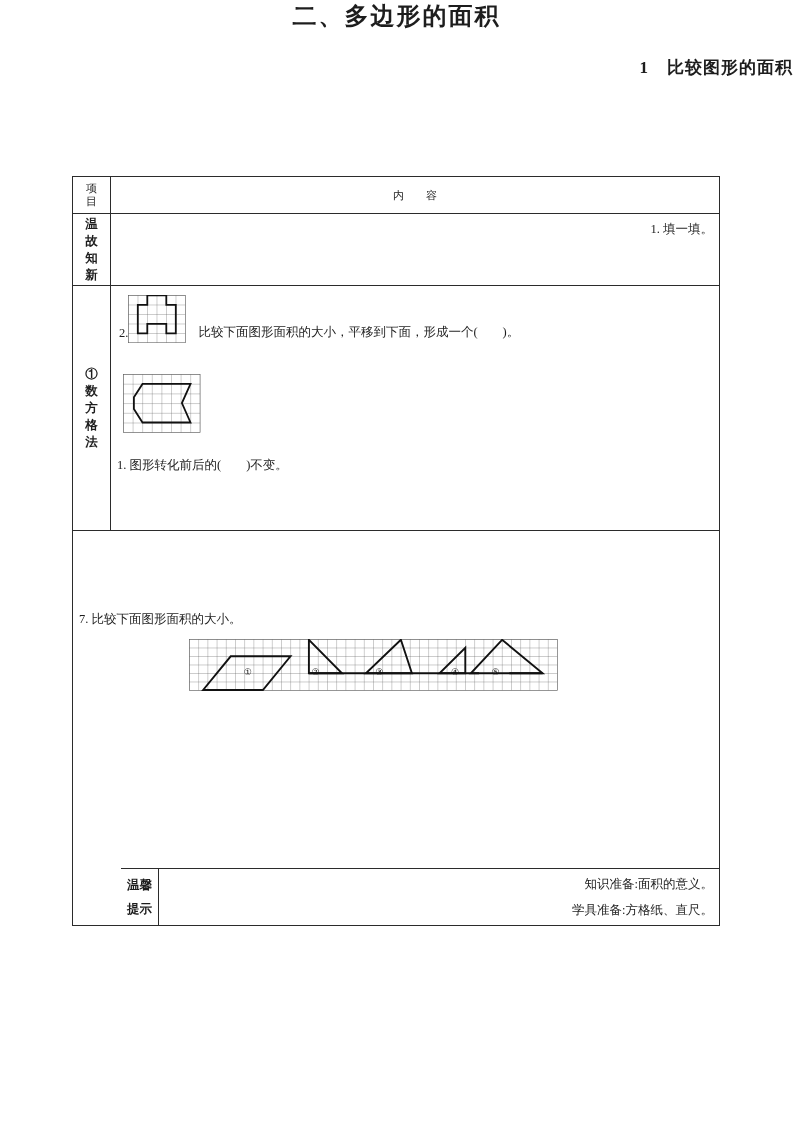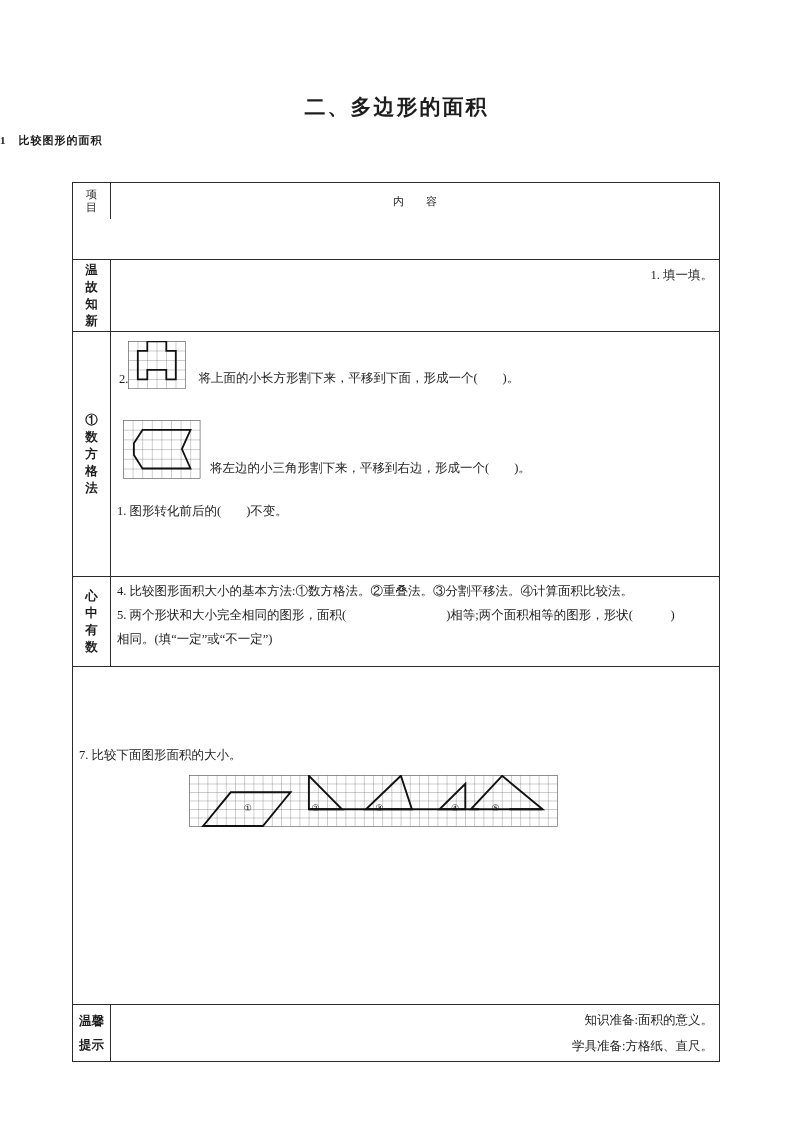--- a/index.html
+++ b/index.html
@@ -2,29 +2,29 @@
 <html><head>
 <meta charset="utf-8">
 <style>
   html,body{margin:0;padding:0;}
   body{
     width:793px;height:1122px;background:#ffffff;color:#1d1d1d;
     font-family:"Liberation Serif","DejaVu Serif",serif;
     position:relative;overflow:hidden;
   }
   .page-title{
-    text-align:center;margin-top:93px;font-size:21px;font-weight:bold;
+    text-align:center;font-size:24px;font-weight:bold;
     letter-spacing:2px;
   }
   .page-subtitle{
-    text-align:left;margin-top:12px;font-size:11px;font-weight:600;
+    text-align:right;margin-top:24px;font-size:17px;font-weight:600;
     letter-spacing:1px;
   }
   .sheet-table{
-    position:absolute;left:72px;top:182px;width:648px;
+    position:absolute;left:72px;top:176px;width:648px;
     border:1px solid #2b2b2b;box-sizing:border-box;
     font-size:12.5px;
   }
   .trow{display:flex;box-sizing:border-box;}
   .trow + .trow{border-top:1px solid #2b2b2b;}
   .lcell{
     width:38px;flex:0 0 38px;border-right:1px solid #2b2b2b;
     display:flex;align-items:center;justify-content:center;box-sizing:border-box;
   }
   .ccell{flex:1;padding:2px 6px;box-sizing:border-box;overflow:hidden;}
@@ -34,25 +34,25 @@
   }
   .vlabel2{
     width:28px;word-break:break-all;text-align:center;line-height:24px;
     font-size:12.5px;font-weight:600;
   }
   .hlabel{
     width:13px;word-break:break-all;text-align:center;line-height:13px;
     font-size:11px;
   }
   .r-head{height:36px;}
-  .r-review{height:72px;margin-top:40px;}
+  .r-review{height:72px;}
   .r-preview{height:245px;}
   .r-know{height:90px;}
   .r-test{height:338px;}
-  .r-tips{height:57px;}
+  .r-tips{height:57px;margin-left:48px;}
   .head-content{display:flex;align-items:center;justify-content:center;
     font-size:11px;}
   .line{line-height:26px;white-space:nowrap;text-align:right;}
   .line-tight{line-height:24px;white-space:nowrap;}
   .fig-line{display:flex;align-items:flex-end;}
   .fig-line .cap{margin:0 0 2px 12px;white-space:nowrap;}
   .fig1-wrap{margin:7px 0 0 0;}
   .fig2-wrap{margin:31px 0 0 0;}
   .q3-line{margin-top:22px;line-height:20px;}
   .q2num{margin:0 0 2px 2px;}
@@ -97,50 +97,39 @@
         <span class="q2num">2.</span>
         <svg width="58" height="48" viewBox="0 0 58 48">
           <defs>
             <pattern id="g1" width="9.5" height="9.5" patternUnits="userSpaceOnUse">
               <path d="M9.5 0H0V9.5" fill="none" stroke="#5a5a5a" stroke-width="0.6"></path>
             </pattern>
           </defs>
           <rect x="0.3" y="0.3" width="57" height="47.5" fill="url(#g1)" stroke="#5a5a5a" stroke-width="0.6"></rect>
           <path d="M9.8 9.8 L19.3 9.8 L19.3 0.3 L38.3 0.3 L38.3 9.8 L47.8 9.8 L47.8 38.3 L38.3 38.3 L38.3 28.8 L19.3 28.8 L19.3 38.3 L9.8 38.3 Z" fill="none" stroke="#111" stroke-width="1.8" stroke-linejoin="miter"></path>
         </svg>
-        <span class="cap">将上面的小长方形割下来，平移到下面，形成一个(　　)。</span>
+        <span class="cap">比较下面图形面积的大小，平移到下面，形成一个(　　)。</span>
       </div>
 
       <div class="fig-line fig2-wrap">
         <svg width="78" height="59" viewBox="0 0 78 59" style="margin-left:6px">
           <defs>
             <pattern id="g2" width="9.6" height="9.7" patternUnits="userSpaceOnUse">
               <path d="M9.6 0H0V9.7" fill="none" stroke="#5a5a5a" stroke-width="0.6"></path>
             </pattern>
           </defs>
           <rect x="0.3" y="0.3" width="76.8" height="58.2" fill="url(#g2)" stroke="#5a5a5a" stroke-width="0.6"></rect>
           <path d="M19.5 9.9 L67.5 9.9 L58.9 29.1 L67.5 48.5 L19.5 48.5 L10.9 35.1 L10.9 23.3 Z" fill="none" stroke="#111" stroke-width="1.8" stroke-linejoin="miter"></path>
         </svg>
-        <span class="cap" style="margin-left:9px">将左边的小三角形割下来，平移到右边，形成一个(　　)。</span>
       </div>
 
       <div class="q3-line">1. 图形转化前后的(　　)不变。</div>
     </div>
   </div>
 
-  <div class="trow r-know">
-    <div class="lcell">
-      <div class="vlabel">心中有数</div>
-    </div>
-    <div class="ccell">
-      <div class="line-tight">4. 比较图形面积大小的基本方法:①数方格法。②重叠法。③分割平移法。④计算面积比较法。</div>
-      <div class="line-tight">5. 两个形状和大小完全相同的图形，面积(　　　　　　　　)相等;两个面积相等的图形，形状(　　　)</div>
-      <div class="line-tight">相同。(填“一定”或“不一定”)</div>
-    </div>
-  </div>
 
   <div class="trow r-test">
     <div class="ccell test-cell">
       <div class="line-tight">7. 比较下面图形面积的大小。</div>
       <div class="strip-wrap">
         <svg width="369" height="52" viewBox="0 0 369 52">
           <defs>
             <pattern id="g3" width="9.2" height="8.5" patternUnits="userSpaceOnUse">
               <path d="M9.2 0H0V8.5" fill="none" stroke="#5a5a5a" stroke-width="0.6"></path>
             </pattern>

